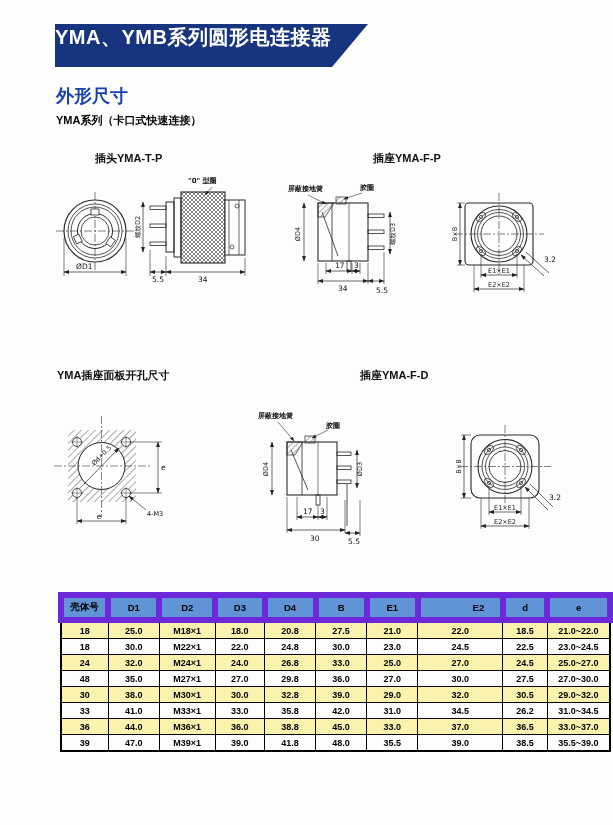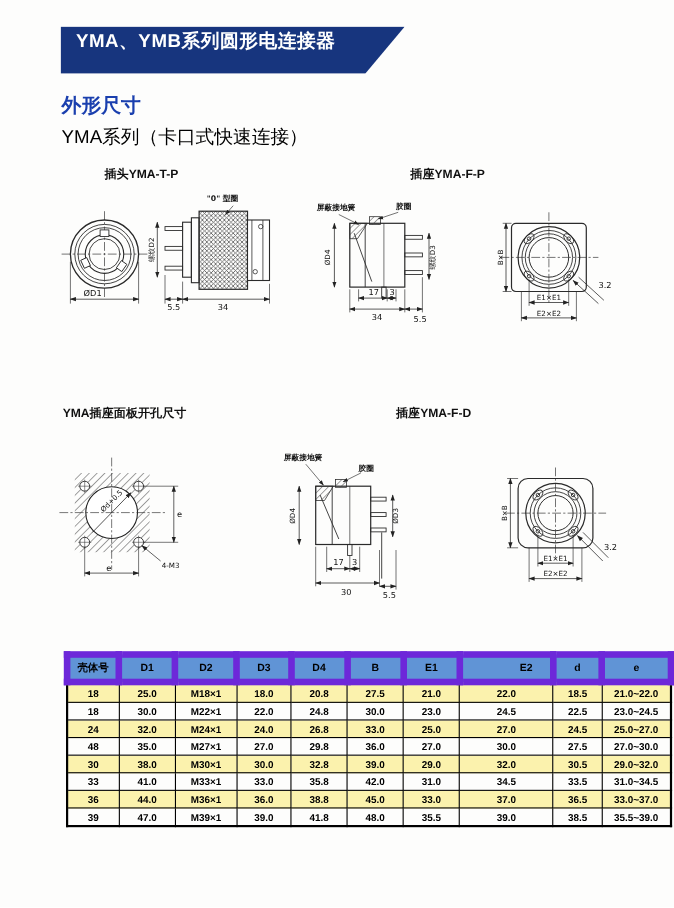--- a/index.html
+++ b/index.html
@@ -1,25 +1,25 @@
 <!DOCTYPE html>
 <html><head>
 <meta charset="utf-8">
 <style>
   html,body{margin:0;padding:0;background:#ffffff;}
   .page{position:relative;width:613px;height:825px;background:#fdfdfc;overflow:hidden;
         font-family:"Liberation Sans","DejaVu Sans",sans-serif;}
   .banner{position:absolute;left:55px;top:24px;width:313px;height:43px;
           background:var(--banner-bg,#17357e);
           clip-path:polygon(0 0,100% 0,calc(100% - 36px) 100%,0 100%);
-          color:#fff;font-weight:bold;font-size:17px;line-height:27px;
-          padding-left:14px;box-sizing:border-box;letter-spacing:0.5px;}
+          color:#fff;font-weight:bold;font-size:20px;line-height:27px;
+          box-sizing:border-box;letter-spacing:0.5px;}
   .section-title{position:absolute;left:56px;top:84px;color:var(--accent,#1a3fae);
           font-size:18px;font-weight:bold;}
-  .subtitle{position:absolute;left:56px;top:113px;color:#000;font-size:17px;font-weight:normal;}
+  .subtitle{position:absolute;left:56px;top:113px;color:#000;font-size:11px;font-weight:bold;}
   .fig-title{position:absolute;font-size:11px;font-weight:bold;color:#101010;white-space:nowrap;}
   .fig{position:absolute;}
   svg text{font-family:"DejaVu Sans","Liberation Sans",sans-serif;}
   .dt{font-size:7.5px;fill:#111;}
   .dts{font-size:6.5px;fill:#111;}
   .cn{font-size:7px;font-weight:bold;fill:#111;}
   
   .dim-table{position:absolute;left:58px;top:592px;border-collapse:collapse;
              border:2px solid #000;table-layout:fixed;}
   .dim-table th{background:var(--thbg,#6094d6);color:#000;font-size:9.5px;font-weight:bold;
@@ -384,21 +384,21 @@
         </tr>
         <tr>
           <td>33</td>
           <td>41.0</td>
           <td>M33×1</td>
           <td>33.0</td>
           <td>35.8</td>
           <td>42.0</td>
           <td>31.0</td>
           <td>34.5</td>
-          <td>33.5</td>
+          <td>26.2</td>
           <td>31.0~34.5</td>
         </tr>
         <tr class="hl">
           <td>36</td>
           <td>44.0</td>
           <td>M36×1</td>
           <td>36.0</td>
           <td>38.8</td>
           <td>45.0</td>
           <td>33.0</td>

